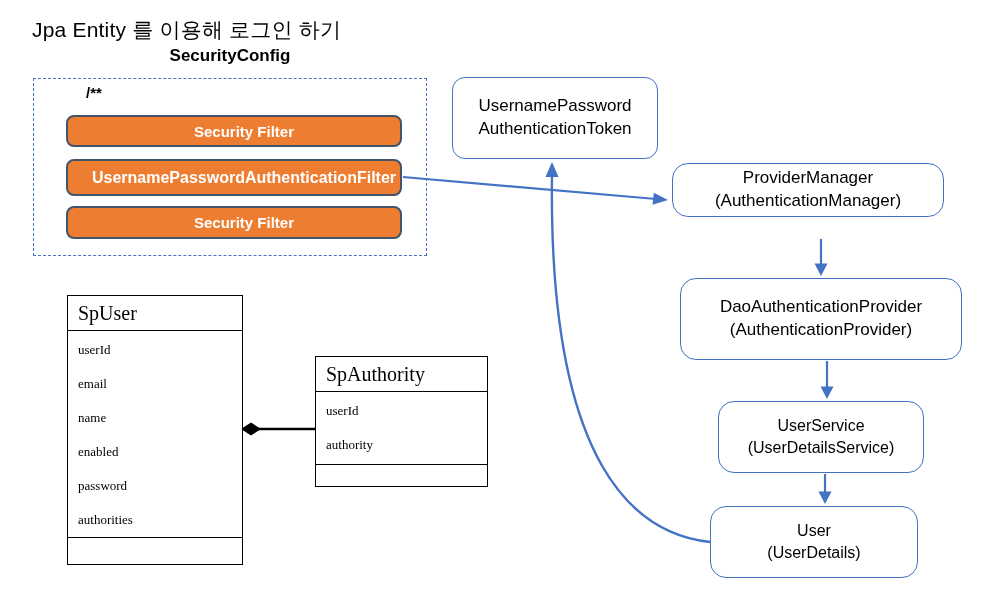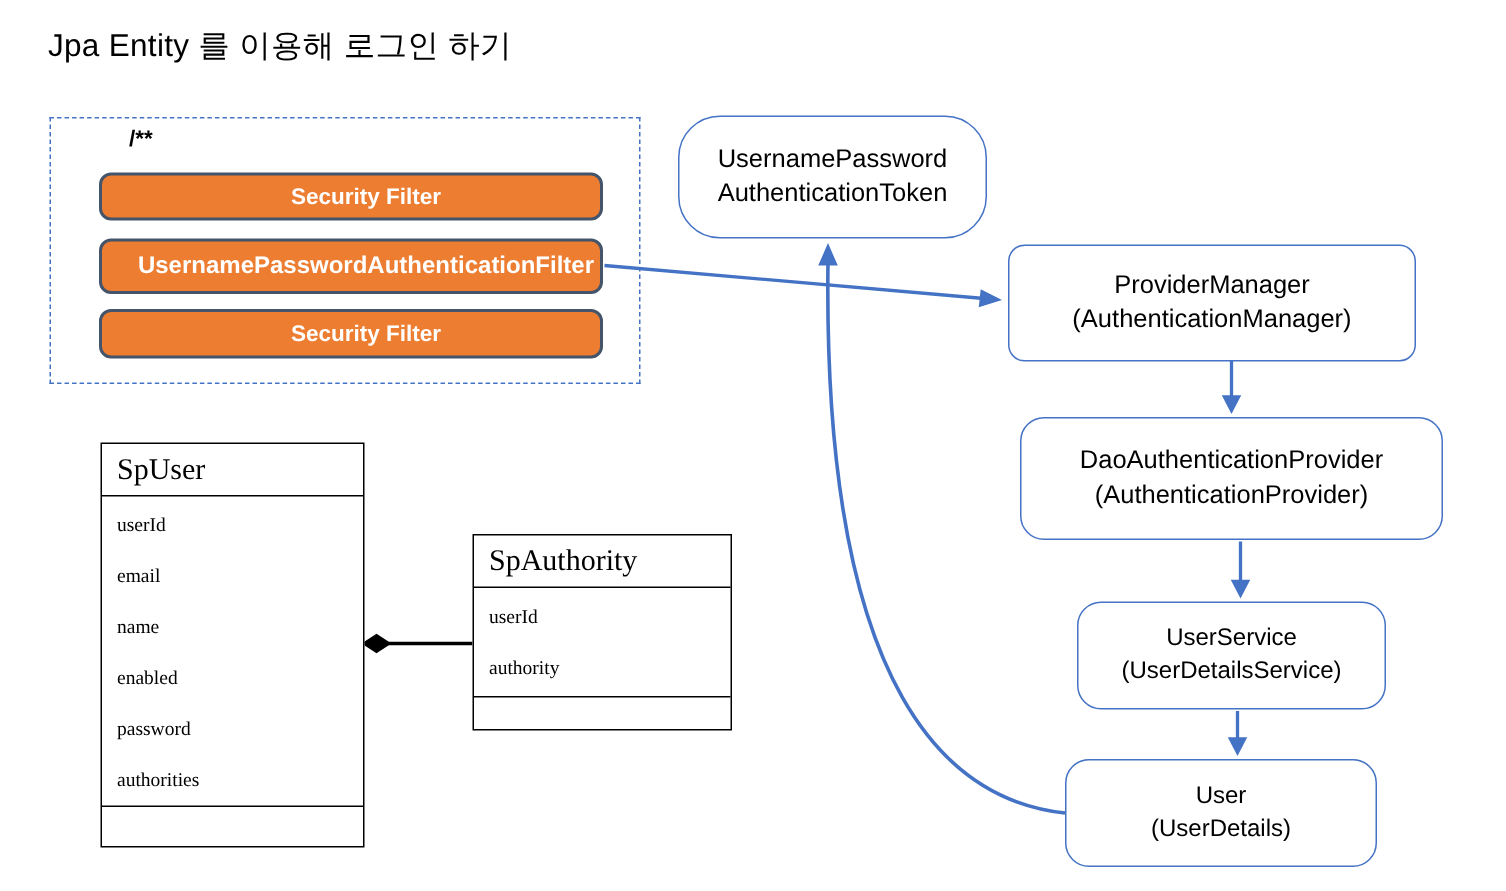--- a/index.html
+++ b/index.html
@@ -69,22 +69,22 @@
     border: 1.8px solid #4472C4;
     border-radius: 16px;
     display: flex; flex-direction: column;
     align-items: center; justify-content: center;
     text-align: center;
     font-size: 17px;
     line-height: 1.35;
     z-index: 2;
     white-space: nowrap;
   }
-  .node-token { left: 452px; top: 77px;  width: 206px; height: 82px; border-radius: 28px; }
-  .node-pm    { left: 672px; top: 163px; width: 272px; height: 78px; border-radius: 11px; }
+  .node-token { left: 452px; top: 77px;  width: 206px; height: 82px; border-radius: 13px; }
+  .node-pm    { left: 672px; top: 163px; width: 272px; height: 54px; }
   .node-dao   { left: 680px; top: 278px; width: 282px; height: 82px; }
   .node-us    { left: 718px; top: 401px; width: 206px; height: 72px; font-size: 16px; }
   .node-user  { left: 710px; top: 506px; width: 208px; height: 72px; font-size: 16px; }
 
   .uml {
     background: #ffffff;
     border: 1.6px solid #000000;
     font-family: "Liberation Serif", serif;
     display: flex; flex-direction: column;
     z-index: 2;
@@ -143,20 +143,21 @@
     </g>
 
     <g>
       <line x1="252" y1="429" x2="315" y2="429" stroke="#000000" stroke-width="2.4"></line>
       <polygon points="241,429 251,422.5 261,429 251,435.5" fill="#000000"></polygon>
     </g>
   </svg>
 
   <div class="abs page-title">Jpa Entity 를 이용해 로그인 하기</div>
 
+  <div class="abs sc-label">SecurityConfig</div>
 
   <div class="abs dashed-box"></div>
 
   <div class="abs comment">/**</div>
 
   <div class="abs filter-box filter-1">
     <span>Security Filter</span>
   </div>
   <div class="abs filter-box filter-2">
     <span>UsernamePasswordAuthenticationFilter</span>

